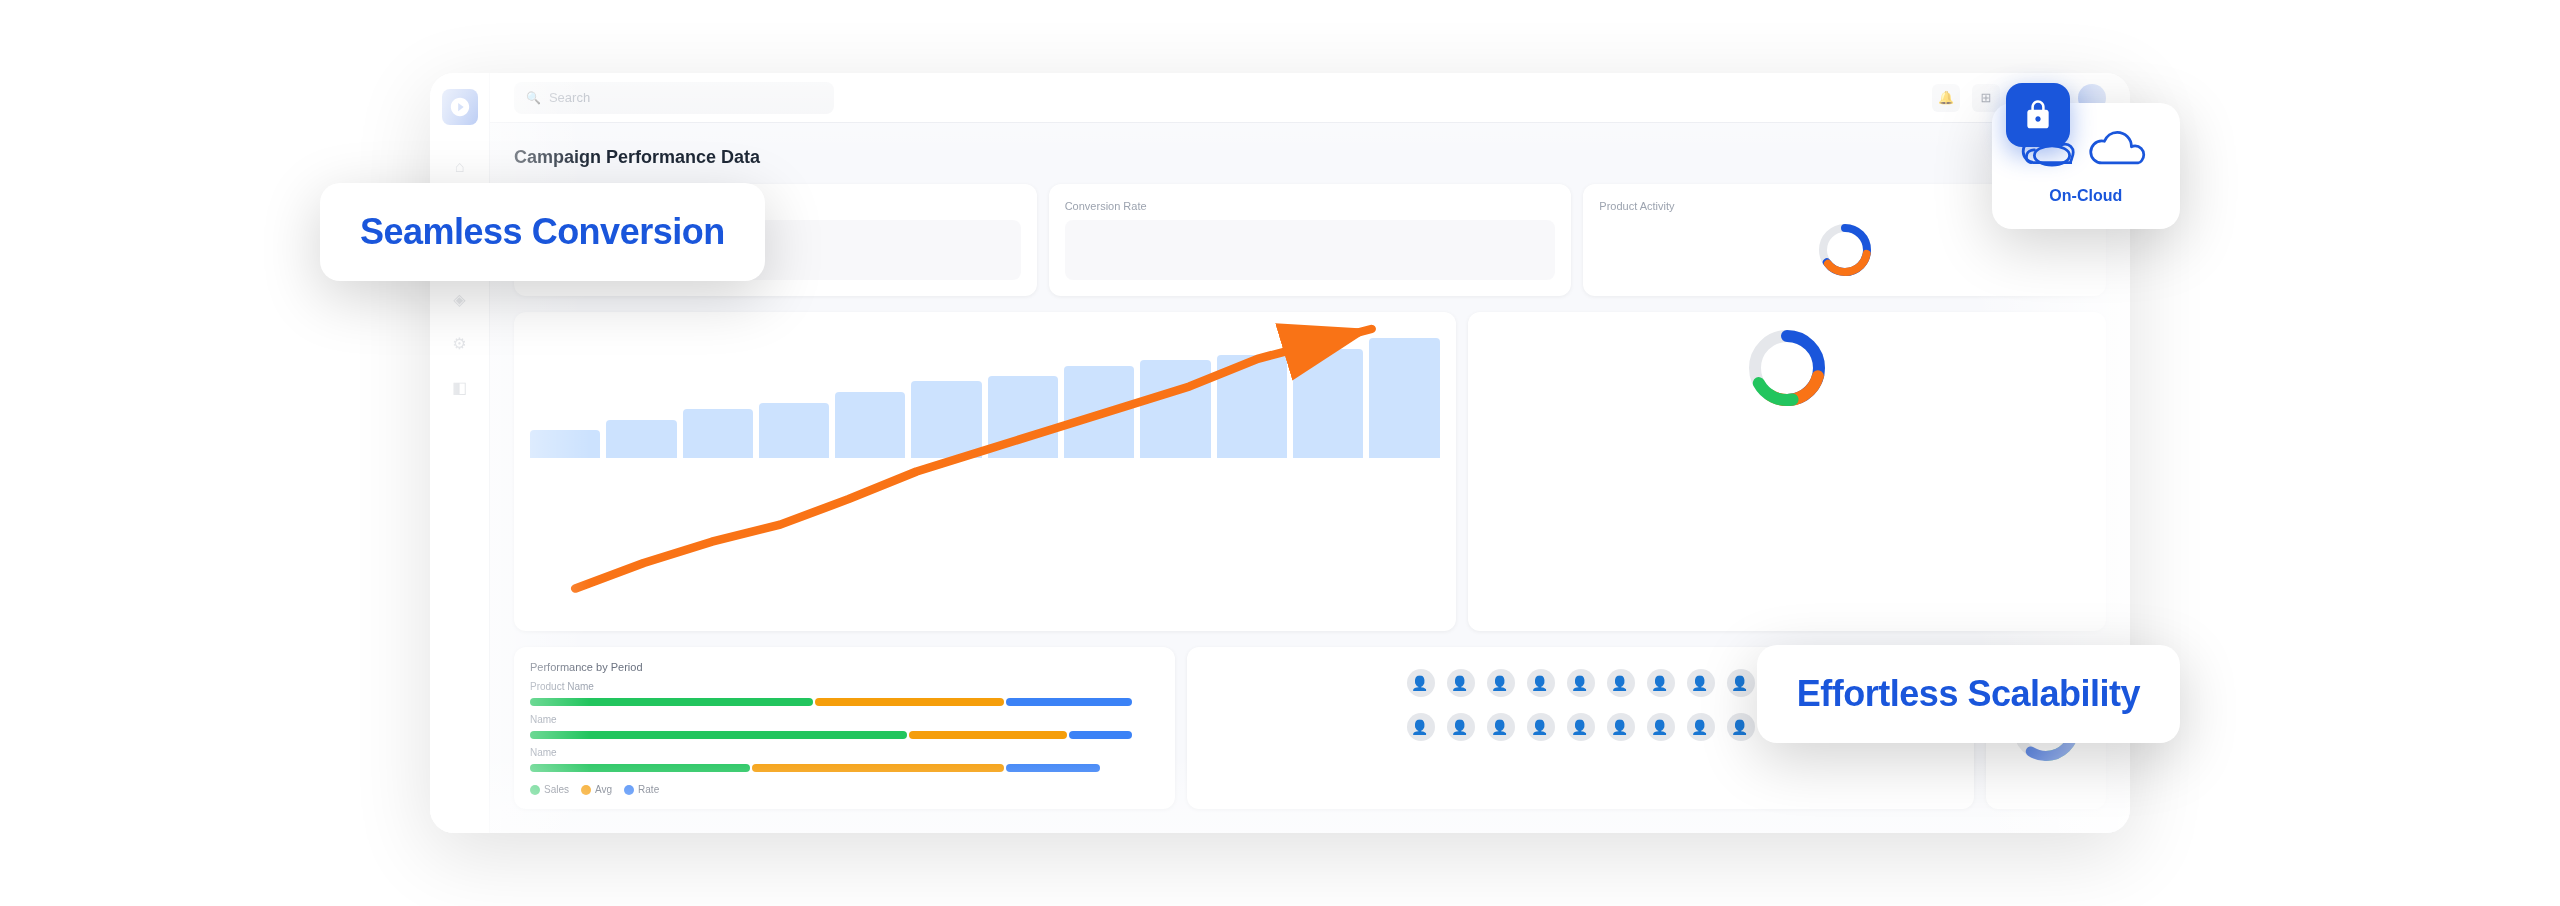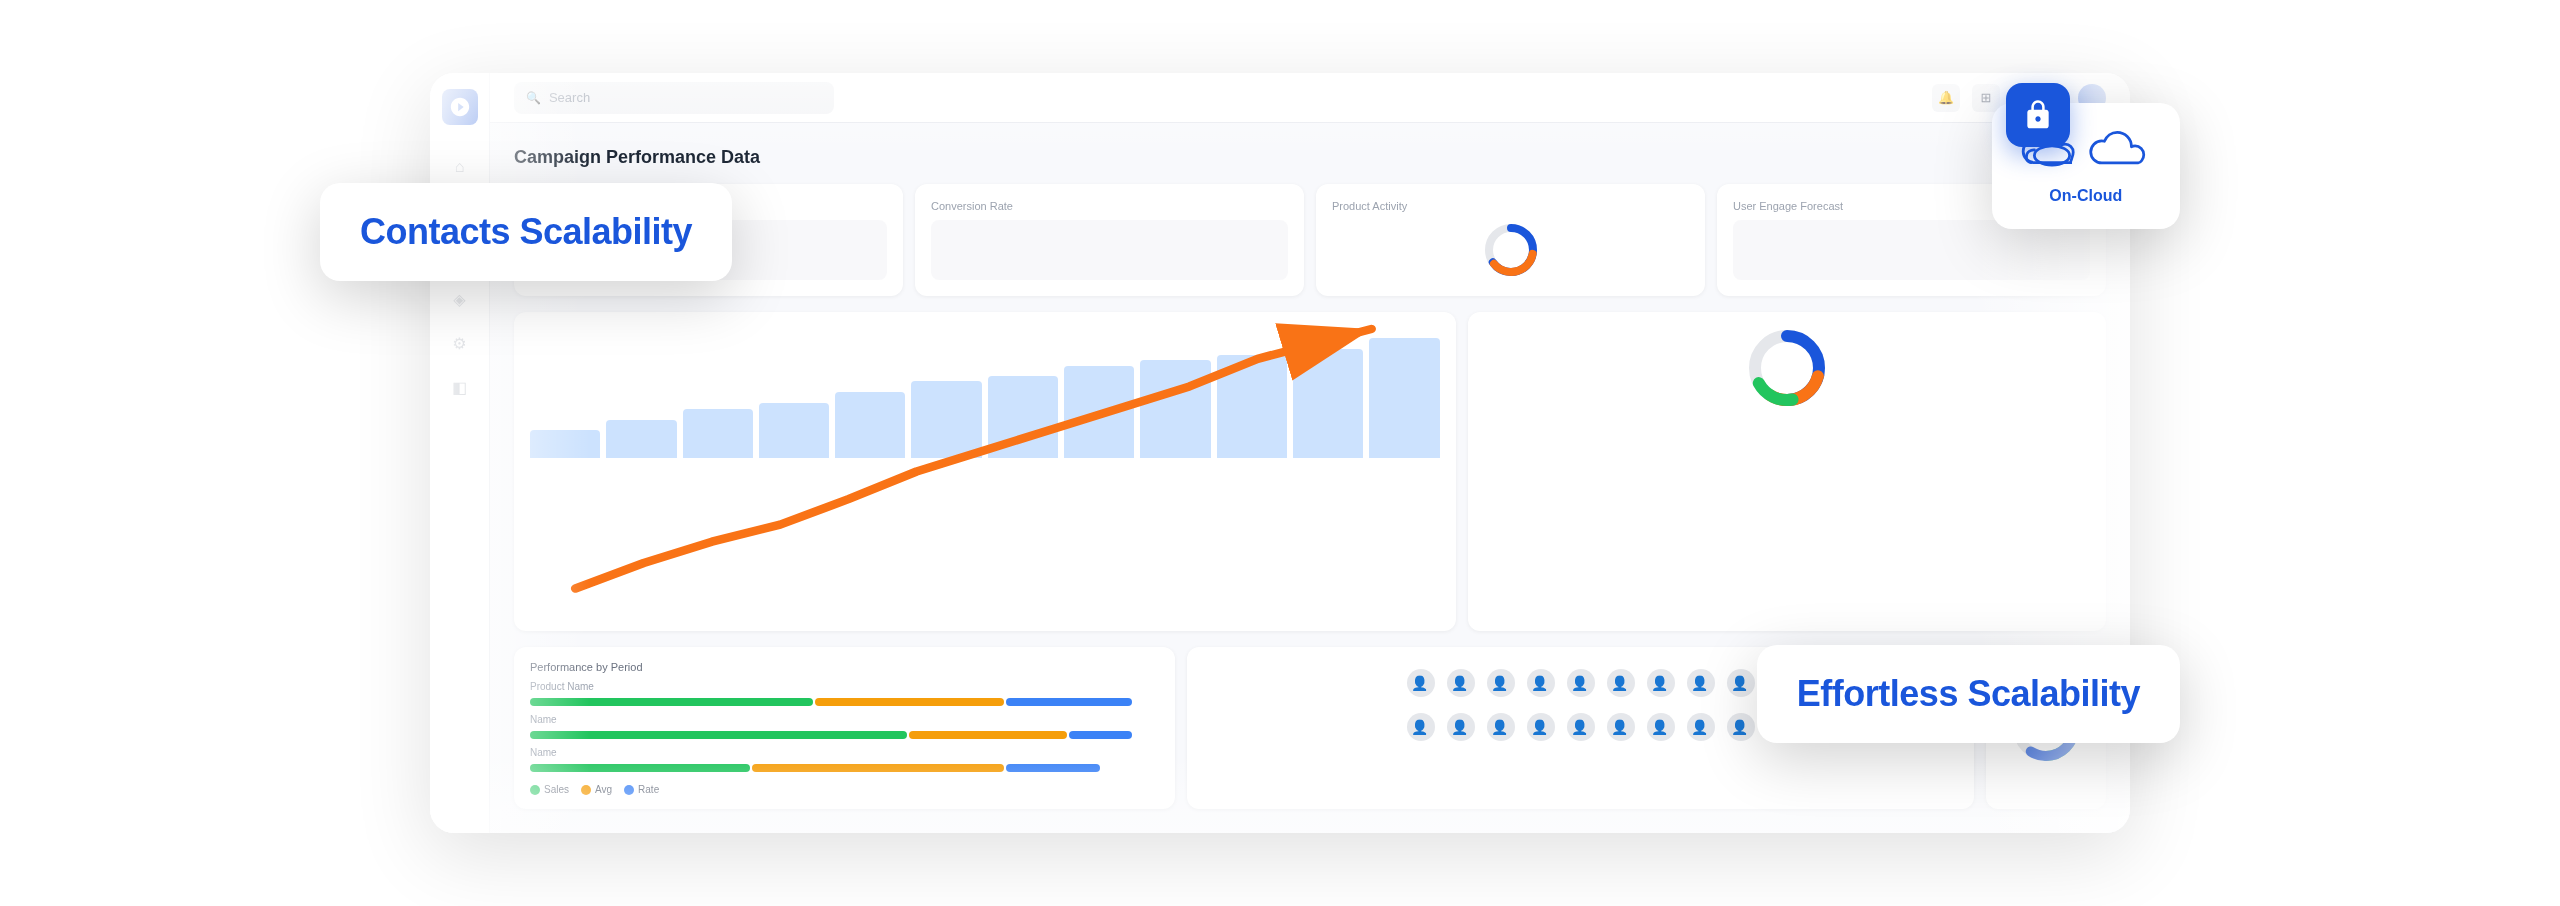--- a/index.html
+++ b/index.html
@@ -470,24 +470,20 @@
         </div>
         <div class="stat-card">
           <div class="stat-label">Product Activity</div>
           <div style="height:60px;display:flex;align-items:center;justify-content:center;">
             <svg width="60" height="60" viewBox="0 0 60 60">
               <circle cx="30" cy="30" r="22" fill="none" stroke="#e5e7eb" stroke-width="8"></circle>
               <circle cx="30" cy="30" r="22" fill="none" stroke="#1a56db" stroke-width="8" stroke-dasharray="90 50" stroke-linecap="round" transform="rotate(-90 30 30)"></circle>
               <circle cx="30" cy="30" r="22" fill="none" stroke="#f97316" stroke-width="8" stroke-dasharray="50 90" stroke-linecap="round" transform="rotate(10 30 30)"></circle>
             </svg>
           </div>
-        </div>
-        <div class="stat-card">
-          <div class="stat-label">User Engage Forecast</div>
-          <div style="height:60px;background:#f3f4f6;border-radius:8px;opacity:0.6;"></div>
         </div>
       </div>
 
       <div class="chart-section">
 
         <div class="chart-card main-chart-wrapper" style="position:relative;min-height:160px;">
           <div class="bar-chart" style="height:130px;">
             <div class="bar" style="height:23%;"></div>
             <div class="bar" style="height:32%;"></div>
             <div class="bar" style="height:41%;"></div>
@@ -600,21 +596,21 @@
       </div>
     </div>
 
     <div class="bg-blur-left"></div>
     <div class="bg-blur-right"></div>
     <div class="bg-blur-top"></div>
     <div class="bg-blur-bottom"></div>
   </div>
 
   <div class="floating-card scalability-card">
-    <span class="floating-card-text">Contacts Scalability</span>
+    <span class="floating-card-text">Seamless Conversion</span>
   </div>
 
   <div class="floating-card integration-card">
     <span class="floating-card-text">Effortless Scalability</span>
   </div>
 
   <div class="cloud-card">
     <div class="cloud-icon">
       <svg viewBox="0 0 80 55" fill="none" xmlns="http://www.w3.org/2000/svg">
         <path d="M65 42H18C10.268 42 4 35.732 4 28C4 20.268 10.268 14 18 14C18.693 14 19.375 14.047 20.042 14.138C22.237 7.682 28.303 3 35.5 3C44.613 3 52 10.387 52 19.5C52 19.67 51.997 19.84 51.99 20.008C53.295 19.364 54.764 19 56.321 19C61.953 19 66.5 23.477 66.5 29C66.5 35.075 61.268 42 65 42Z" stroke="#1a56db" stroke-width="3.5" fill="none"></path>

